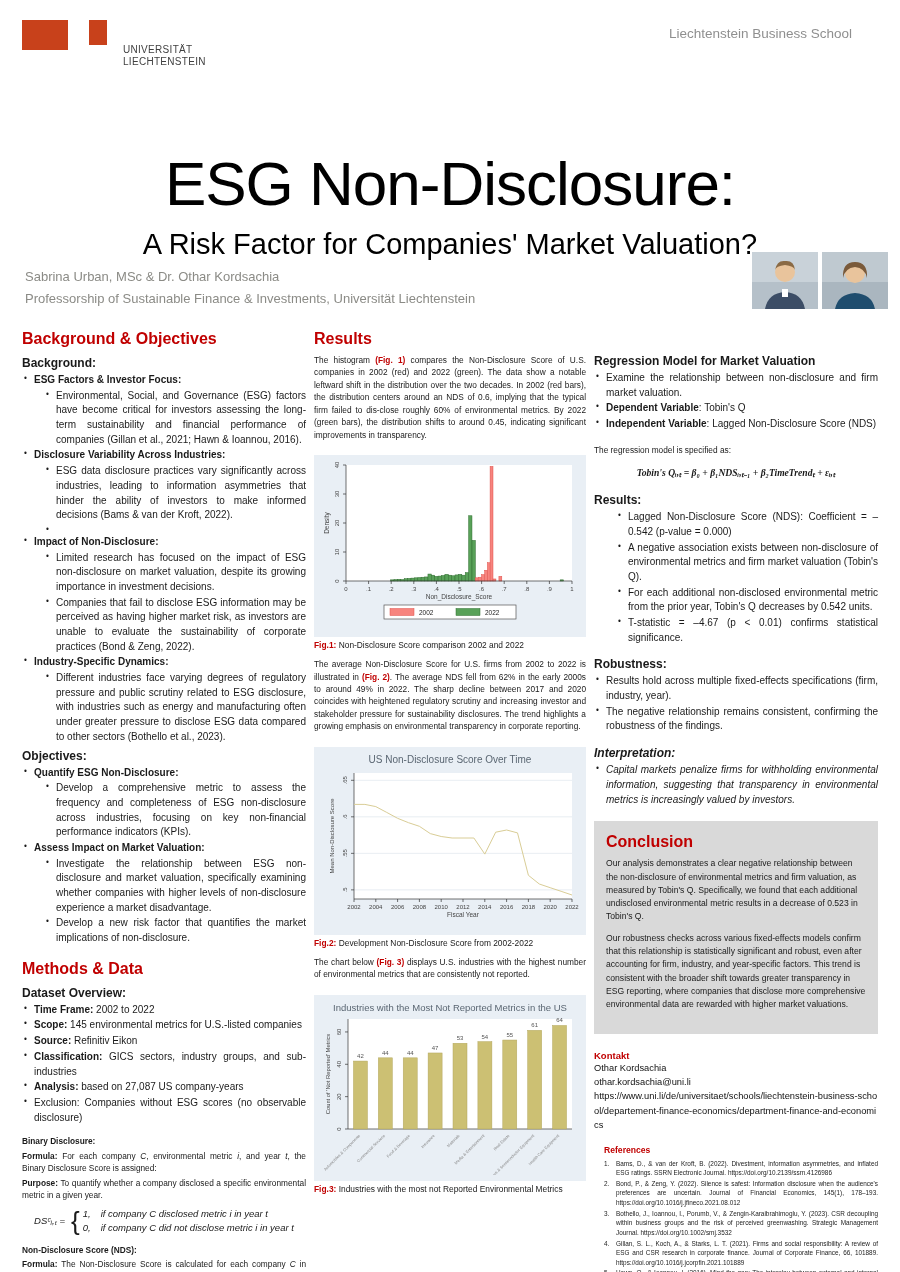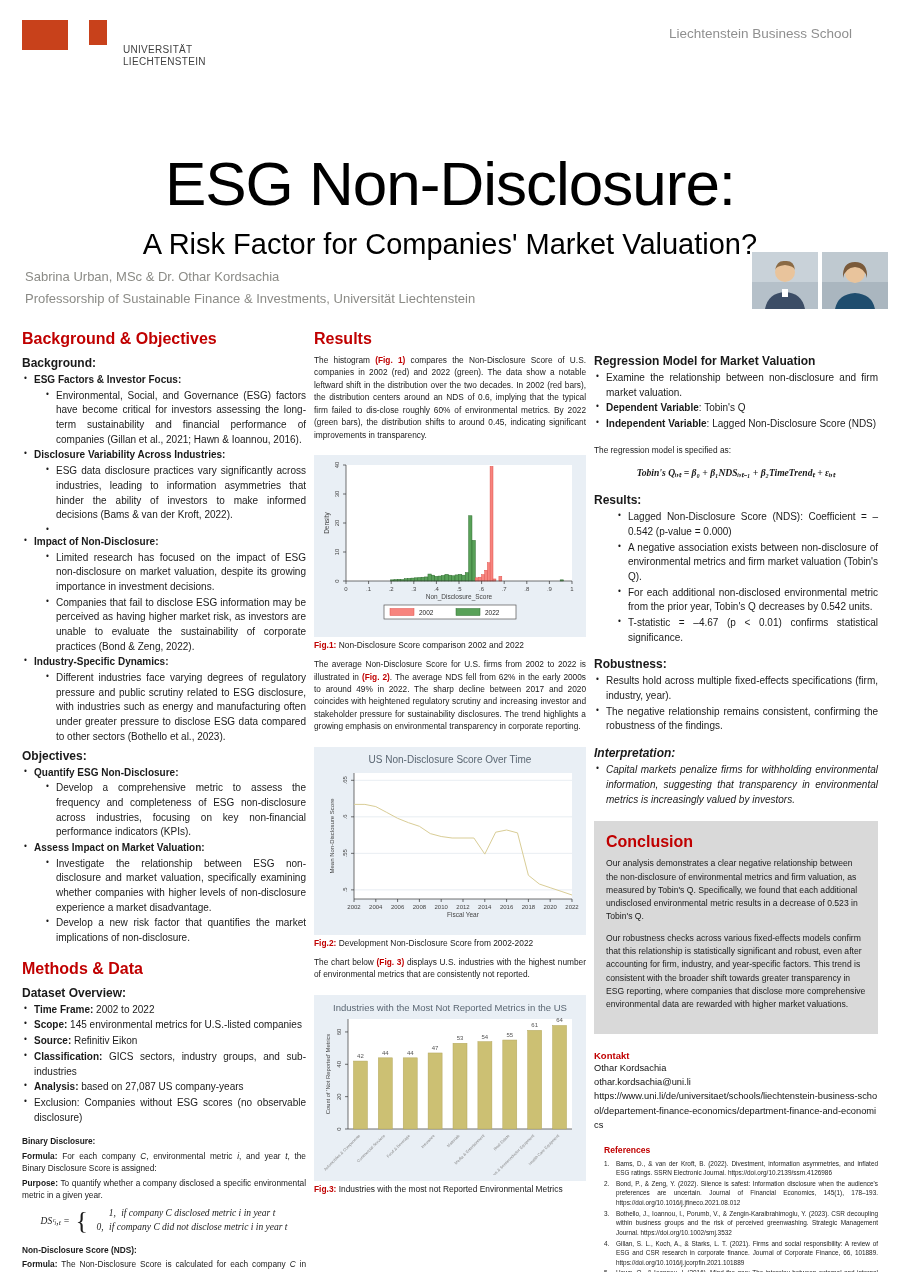--- a/index.html
+++ b/index.html
@@ -35,21 +35,21 @@
   .li.b2 { padding-left:24px; }
   .li-c { flex:1; text-align:justify; }
   .b { font-weight:bold; }
   .i { font-style:italic; }
   .red { color:#c00000; }
 
   .para { font-size:8.3px; line-height:1.5; text-align:justify; margin-bottom:2px; }
   .block-gap { margin-top:10px; }
 
   
-  .formula-row { display:flex; justify-content:center; align-items:center; margin:6px 0 8px 0; font-family:Liberation Serif, serif; font-size:9.5px; font-style:italic;text-align:center; }
+  .formula-row { display:flex; justify-content:center; align-items:center; margin:6px 0 8px 0; font-family:Liberation Sans, sans-serif; font-size:9.5px; font-style:italic; }
   .brace { font-size:26px; font-weight:300; font-style:normal; margin:0 3px 0 6px; line-height:1; }
   .cases div { line-height:1.4; }
   .case-v { display:inline-block; width:18px; }
   .frac { display:inline-flex; flex-direction:column; align-items:center; margin:0 3px; font-style:normal; }
   .frac .den { border-top:0.8px solid #1a1a1a; padding:0 2px; }
   .bigsum { display:inline-flex; flex-direction:column; align-items:center; line-height:1; margin:0 2px; font-style:normal; }
   .bigsum .lim { font-size:5.5px; }
   .bigsum .sym { font-size:15px; }
   .reg-formula { text-align:center; font-family:"Liberation Serif", serif; font-weight:bold; font-style:italic; font-size:9.6px; margin:10px 0 12px 0; }
 

